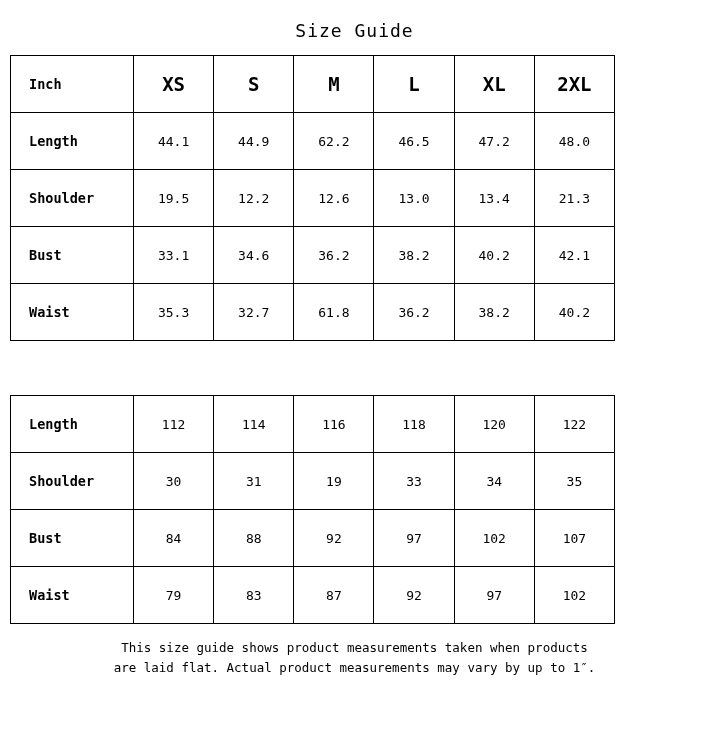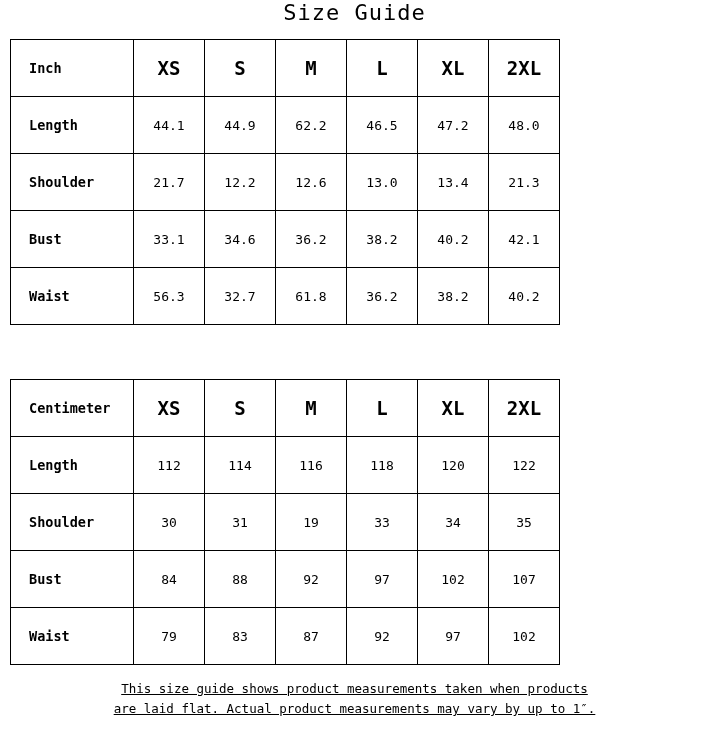--- a/index.html
+++ b/index.html
@@ -15,29 +15,30 @@
     overflow: hidden;
   }
   .page {
     position: relative;
     width: 709px;
     height: 730px;
     box-sizing: border-box;
   }
   .title {
     text-align: center;
-    font-size: 22px;
+    font-size: 18px;
     letter-spacing: 1px;
+    padding-top: 20px;
     padding-bottom: 14px;
     font-weight: 400;
     font-family: "DejaVu Sans Mono", monospace;
   }
   table.size-table {
     border-collapse: collapse;
-    width: 550px;
+    width: 605px;
     margin: 0 10px;
     table-layout: fixed;
   }
   table.size-table td,
   table.size-table th {
     border: 1px solid #000000;
     height: 56px;
     text-align: center;
     vertical-align: middle;
     font-size: 13px;
@@ -62,21 +63,20 @@
   }
   .footnote {
     text-align: center;
     font-size: 12.5px;
     line-height: 20px;
     padding-top: 14px;
     font-family: "DejaVu Sans Mono", monospace;
   }
   .footnote div {
     white-space: nowrap;
-    text-decoration: underline;
   }
 </style>
 </head>
 <body>
 
 <div class="page">
 
   <div class="title">Size Guide</div>
 
   <table class="size-table">
@@ -94,61 +94,52 @@
         <td class="row-head">Length</td>
         <td>44.1</td>
         <td>44.9</td>
         <td>62.2</td>
         <td>46.5</td>
         <td>47.2</td>
         <td>48.0</td>
       </tr>
       <tr>
         <td class="row-head">Shoulder</td>
-        <td>21.7</td>
+        <td>19.5</td>
         <td>12.2</td>
         <td>12.6</td>
         <td>13.0</td>
         <td>13.4</td>
         <td>21.3</td>
       </tr>
       <tr>
         <td class="row-head">Bust</td>
         <td>33.1</td>
         <td>34.6</td>
         <td>36.2</td>
         <td>38.2</td>
         <td>40.2</td>
         <td>42.1</td>
       </tr>
       <tr>
         <td class="row-head">Waist</td>
-        <td>56.3</td>
+        <td>35.3</td>
         <td>32.7</td>
         <td>61.8</td>
         <td>36.2</td>
         <td>38.2</td>
         <td>40.2</td>
       </tr>
     </tbody>
   </table>
 
   <div class="gap"></div>
 
   <table class="size-table">
     <tbody>
-      <tr>
-        <th class="row-head">Centimeter</th>
-        <th class="col-head">XS</th>
-        <th class="col-head">S</th>
-        <th class="col-head">M</th>
-        <th class="col-head">L</th>
-        <th class="col-head">XL</th>
-        <th class="col-head">2XL</th>
-      </tr>
       <tr>
         <td class="row-head">Length</td>
         <td>112</td>
         <td>114</td>
         <td>116</td>
         <td>118</td>
         <td>120</td>
         <td>122</td>
       </tr>
       <tr>

